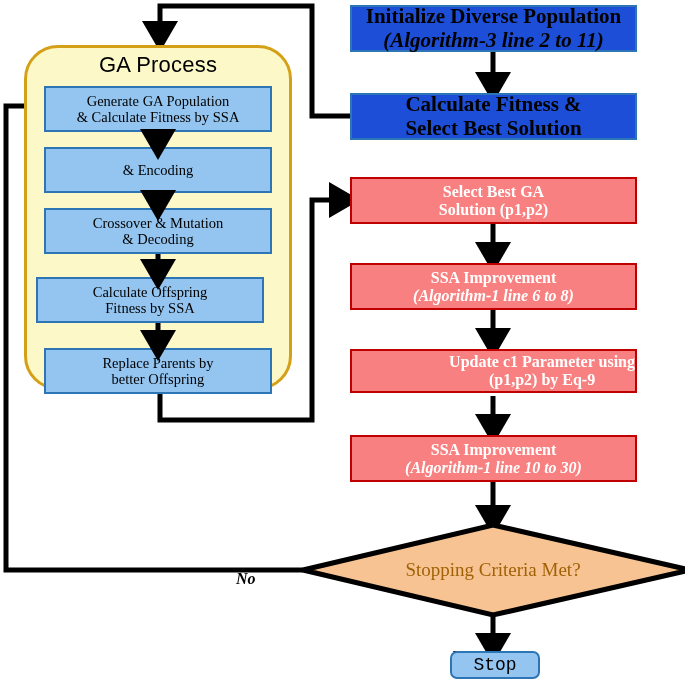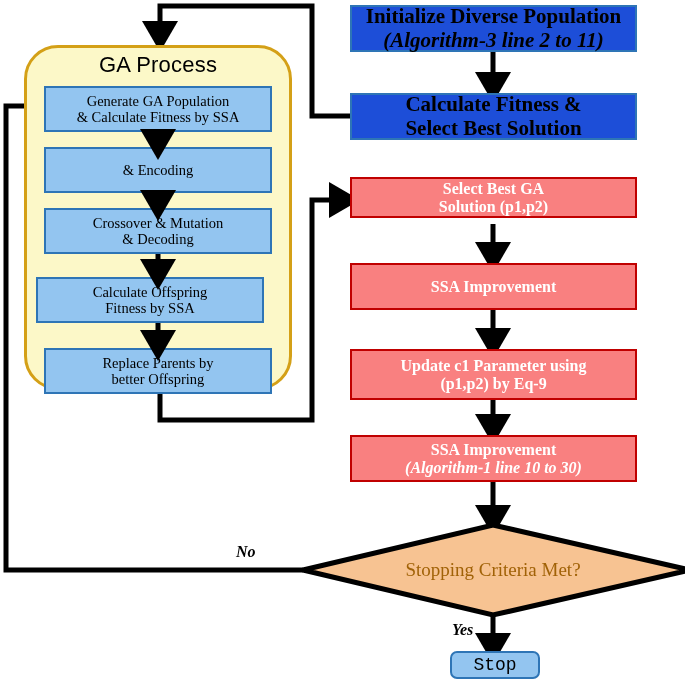--- a/index.html
+++ b/index.html
@@ -49,20 +49,21 @@
 
   
   .stop-box{
     background:#93C5F0;border:2px solid #2E75B6;border-radius:7px;
     color:#000;font-size:18px;font-family:Liberation Mono, monospace;
   }
 
   .diamond-label{
     position:absolute;font-weight:bold;font-style:italic;font-size:16px;color:#000;
     font-family:"Liberation Serif", serif;
+    margin-top:27px;
   }
   .dtext{
     position:absolute;left:353px;top:553px;width:280px;height:34px;
     display:flex;align-items:center;justify-content:center;
     font-size:19px;color:#a16207;
   }
   .line2{display:block;}
 </style>
 </head>
 <body>
@@ -149,34 +150,35 @@
     </div>
   </div>
 
   <div class="node blue-top" style="left:350px;top:93px;width:287px;height:47px;">
     <div>
       <span>Calculate Fitness &amp;</span>
       <span class="line2">Select Best Solution</span>
     </div>
   </div>
 
-  <div class="node red-box" style="left:350px;top:177px;width:287px;height:41px;">
+  <div class="node red-box" style="left:350px;top:177px;width:287px;height:47px;">
     <div>
       <span>Select Best GA</span>
       <span class="line2">Solution (p1,p2)</span>
     </div>
   </div>
 
   <div class="node red-box" style="left:350px;top:263px;width:287px;height:47px;">
     <div>
       <span>SSA Improvement</span>
-    </div>
-  </div>
-
-  <div class="node red-box" style="left:350px;top:349px;width:287px;height:51px;">
+      <span class="line2 ital">(Algorithm-1 line 6 to 8)</span>
+    </div>
+  </div>
+
+  <div class="node red-box" style="left:350px;top:349px;width:287px;height:44px;justify-content:flex-end;">
     <div>
       <span>Update c1 Parameter using</span>
       <span class="line2">(p1,p2) by Eq-9</span>
     </div>
   </div>
 
   <div class="node red-box" style="left:350px;top:435px;width:287px;height:47px;">
     <div>
       <span>SSA Improvement</span>
       <span class="line2 ital">(Algorithm-1 line 10 to 30)</span>

